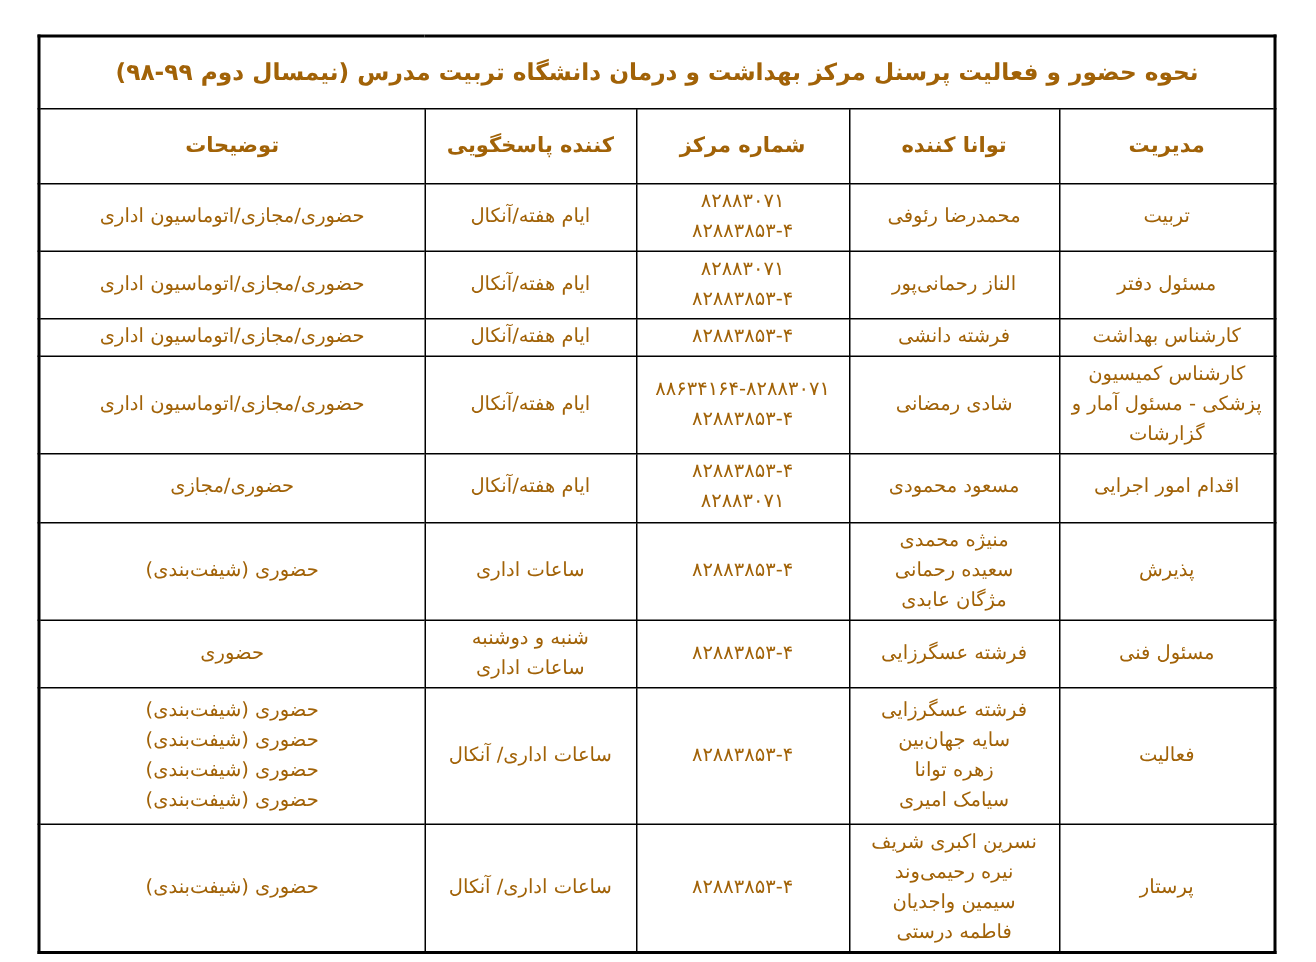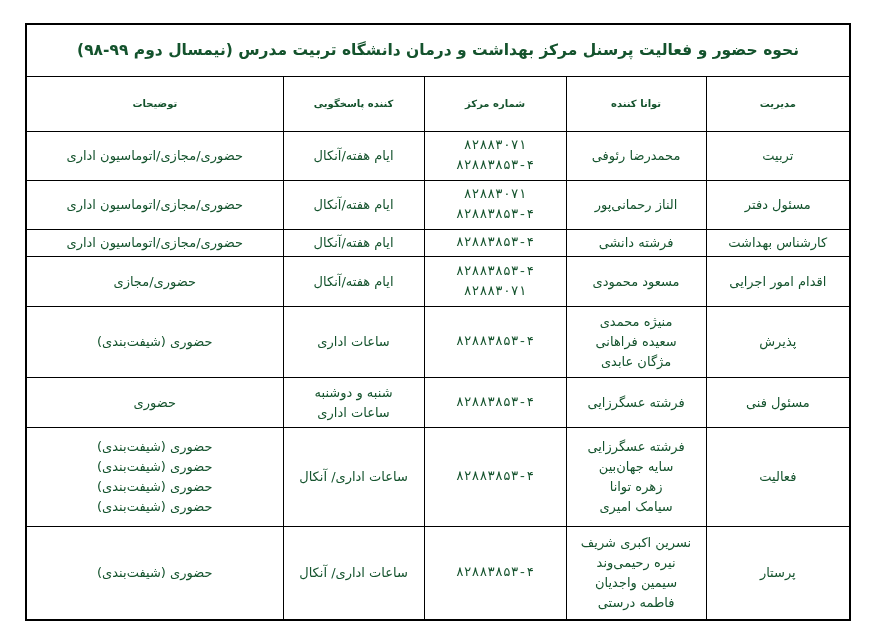--- a/index.html
+++ b/index.html
@@ -34,39 +34,38 @@
   }
   table.personnel {
     border: 2px solid #000000;
   }
   td, th {
     text-align: center;
     vertical-align: middle;
     padding: 2px 6px;
     overflow: hidden;
     white-space: pre-line;
-    color: #14532d;
+    color: #a16207;
   }
   .title-cell {
     font-weight: bold;
     font-size: 15.5px;
     letter-spacing: 0;
   }
   th.col-head {
     font-weight: bold;
-    font-size: 10px;
+    font-size: 14px;
   }
   td.body-cell {
     font-size: 13px;
     line-height: 20px;
   }
   td.c-phone {
     direction: ltr;
     unicode-bidi: isolate;
-    font-family: Liberation Mono, monospace;
   }
   
   col.w-subject { width: 144px; }
   col.w-actor   { width: 140px; }
   col.w-phone   { width: 142px; }
   col.w-hours   { width: 141px; }
   col.w-notes   { width: 257px; }
   
   tr.tr-title { height: 48px; }
   tr.tr-head  { height: 50px; }
@@ -125,34 +124,44 @@
     </tr>
 
     <tr class="tr-r2">
       <td class="body-cell">کارشناس بهداشت</td>
       <td class="body-cell">فرشته دانشی</td>
       <td class="body-cell c-phone">۸۲۸۸۳۸۵۳-۴</td>
       <td class="body-cell">ایام هفته/آنکال</td>
       <td class="body-cell">حضوری/مجازی/اتوماسیون اداری</td>
     </tr>
 
+    <tr class="tr-r3">
+      <td class="body-cell">کارشناس کمیسیون
+پزشکی - مسئول آمار و
+گزارشات</td>
+      <td class="body-cell">شادی رمضانی</td>
+      <td class="body-cell c-phone">۸۸۶۳۴۱۶۴-۸۲۸۸۳۰۷۱
+۸۲۸۸۳۸۵۳-۴</td>
+      <td class="body-cell">ایام هفته/آنکال</td>
+      <td class="body-cell">حضوری/مجازی/اتوماسیون اداری</td>
+    </tr>
 
     <tr class="tr-r4">
       <td class="body-cell">اقدام امور اجرایی</td>
       <td class="body-cell">مسعود محمودی</td>
       <td class="body-cell c-phone">۸۲۸۸۳۸۵۳-۴
 ۸۲۸۸۳۰۷۱</td>
       <td class="body-cell">ایام هفته/آنکال</td>
       <td class="body-cell">حضوری/مجازی</td>
     </tr>
 
     <tr class="tr-r5">
       <td class="body-cell">پذیرش</td>
       <td class="body-cell">منیژه محمدی
-سعیده فراهانی
+سعیده رحمانی
 مژگان عابدی</td>
       <td class="body-cell c-phone">۸۲۸۸۳۸۵۳-۴</td>
       <td class="body-cell">ساعات اداری</td>
       <td class="body-cell">حضوری (شیفت‌بندی)</td>
     </tr>
 
     <tr class="tr-r6">
       <td class="body-cell">مسئول فنی</td>
       <td class="body-cell">فرشته عسگرزایی</td>
       <td class="body-cell c-phone">۸۲۸۸۳۸۵۳-۴</td>

